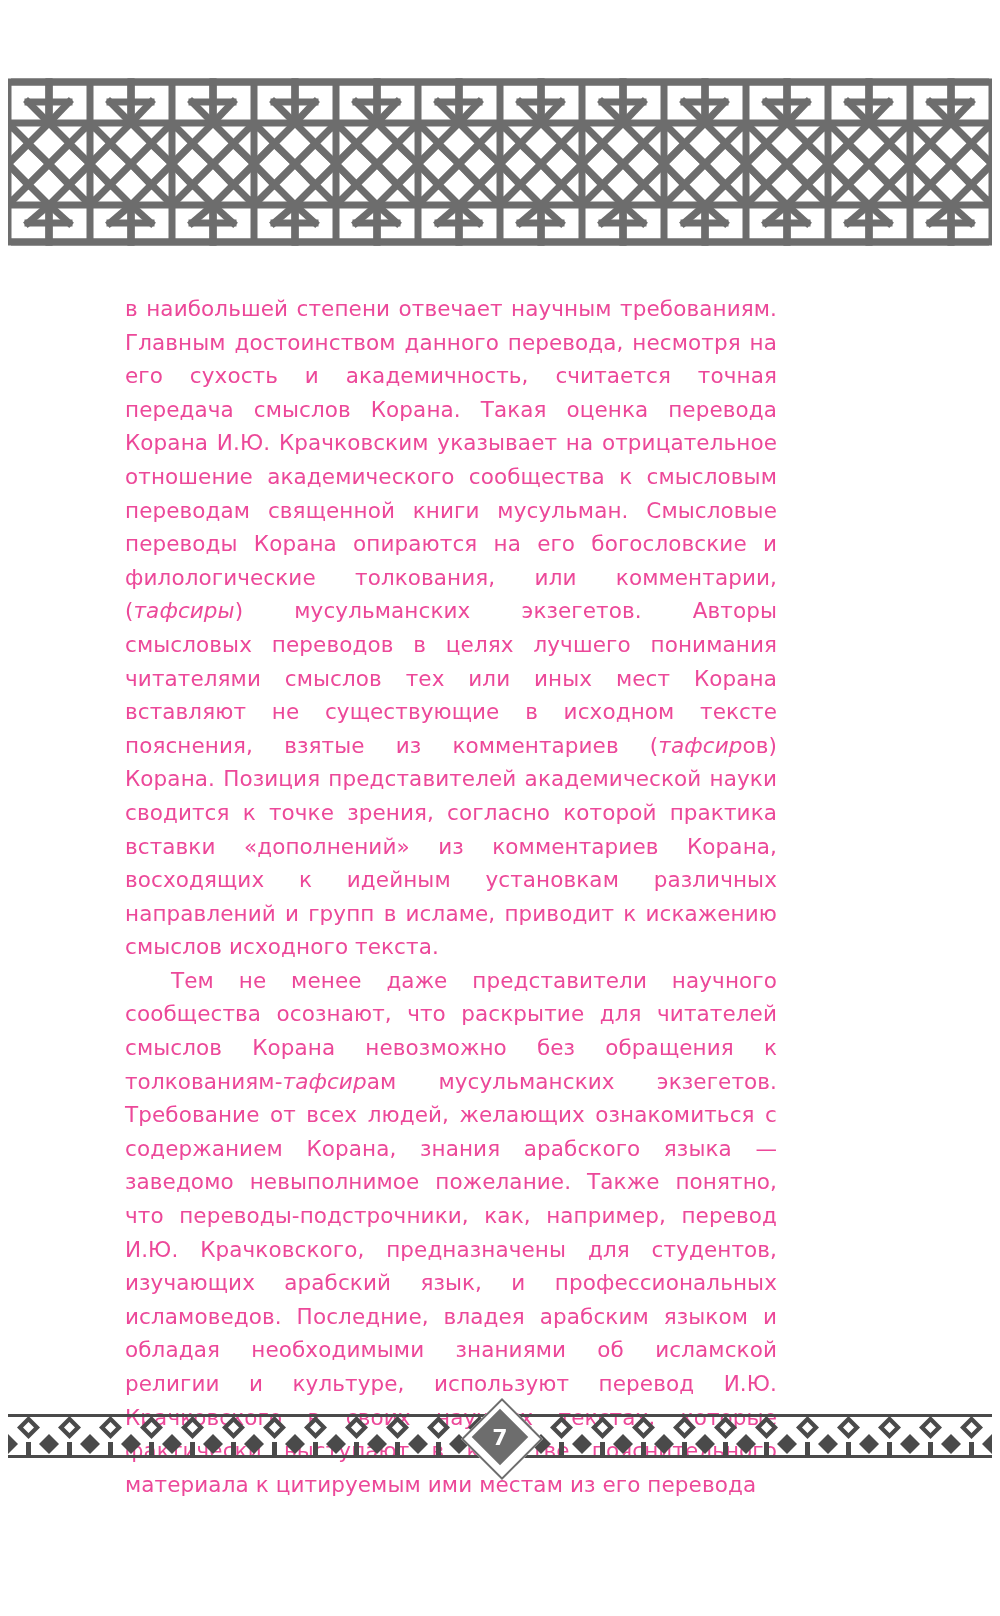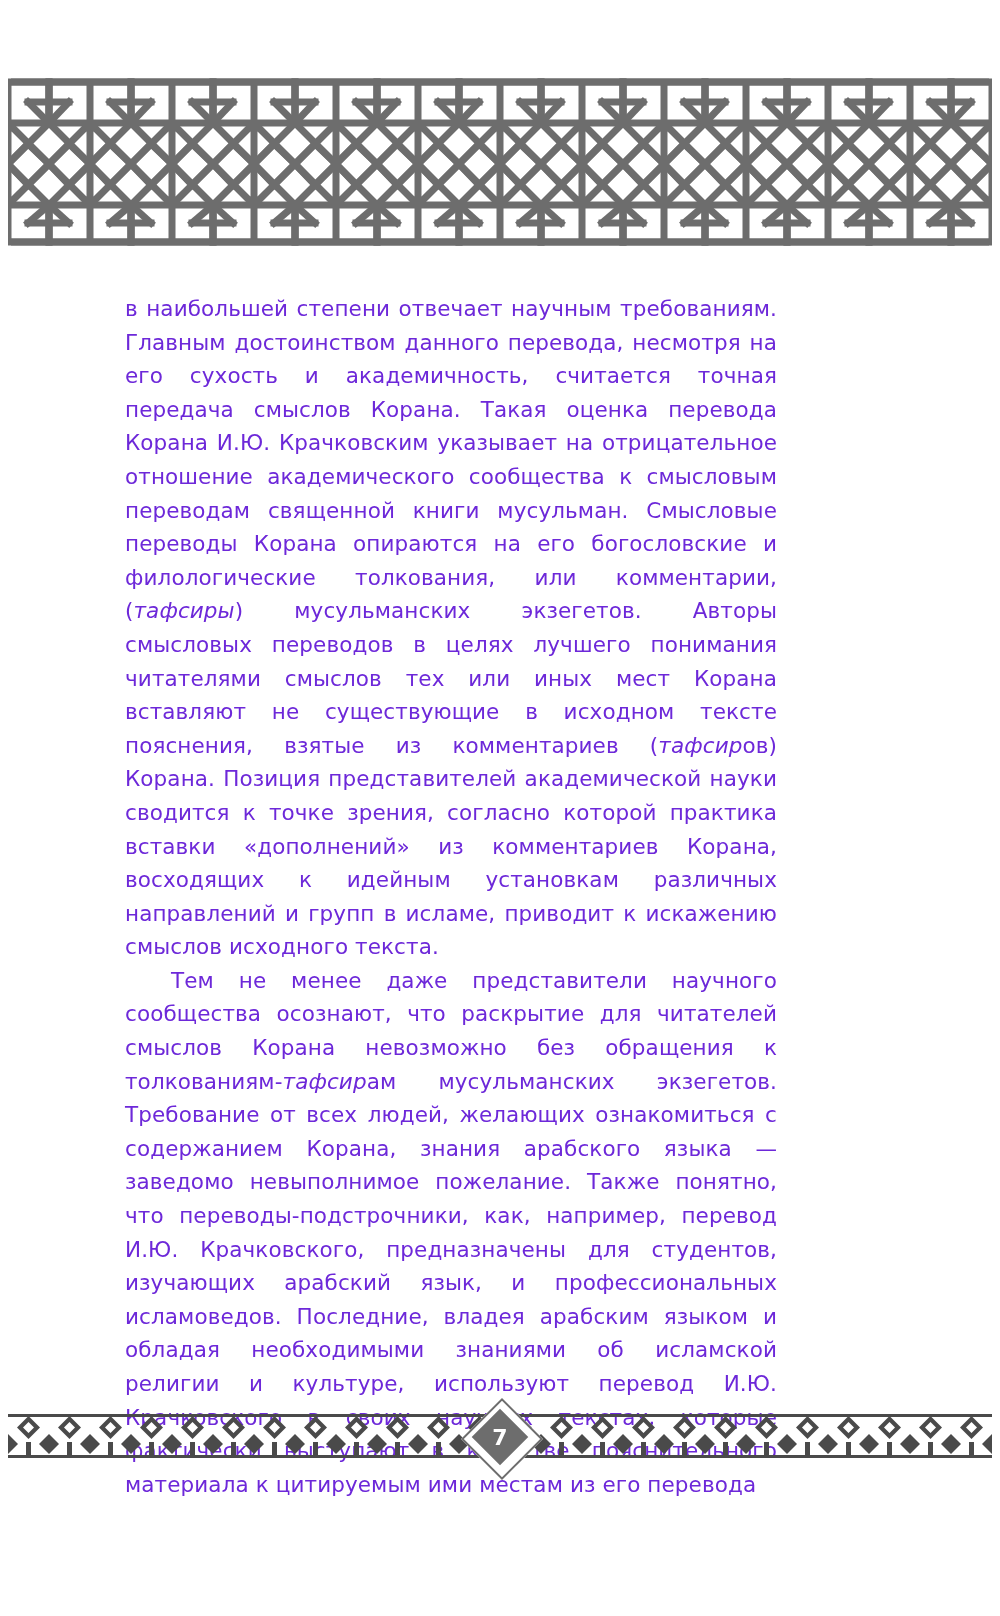--- a/index.html
+++ b/index.html
@@ -34,21 +34,21 @@
     left: 125px;
     width: 652px;
   }
   .para {
     margin: 0;
     font-size: 21.5px;
     line-height: 33.6px;
     text-align: justify;
     text-justify: inter-word;
     letter-spacing: 0.1px;
-    color: #6d28d9;
+    color: #ec4899;
   }
   .para.indent {
     text-indent: 46px;
   }
   .para + .para {
     margin-top: 0;
   }
   .it { font-style: italic; }
 
   

